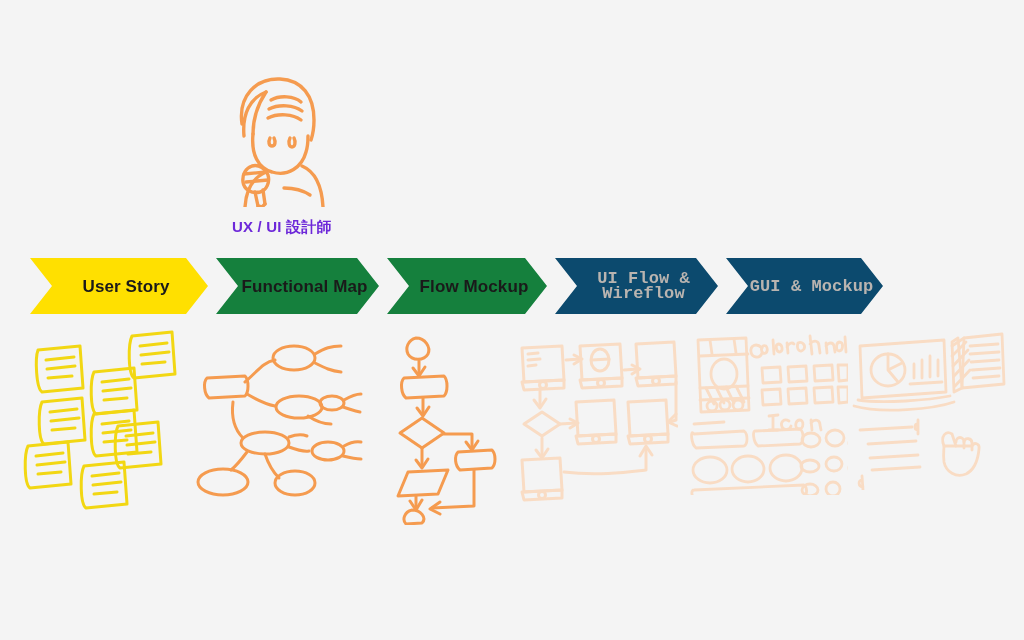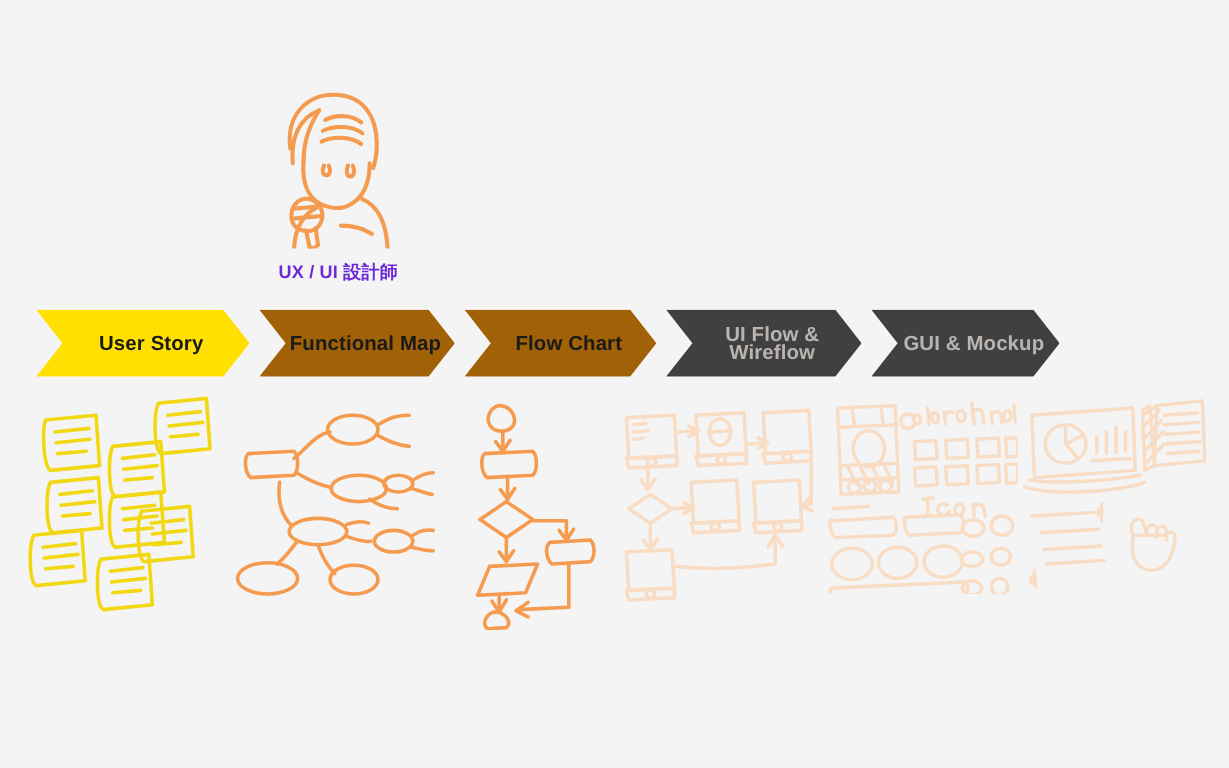--- a/index.html
+++ b/index.html
@@ -71,22 +71,22 @@
   }
   .stage-label {
     font-size: 17px;
     font-weight: bold;
     text-align: center;
     line-height: 15px;
     padding-left: 14px;
     letter-spacing: .1px;
   }
   .stage.s-active-1 { background: #FFE000; }
-  .stage.s-active-2 { background: #a16207; }
-  .stage.s-muted    { background: #404040; }
+  .stage.s-active-2 { background: #15803d; }
+  .stage.s-muted    { background: #0c4a6e; font-family: Liberation Mono, monospace; }
   .stage.s-active-1 .stage-label,
   .stage.s-active-2 .stage-label { color: #1A1A1A; }
   .stage.s-muted .stage-label    { color: #B9B4B0; }
 
   
   #stage-0 { width: 178px; }
   #stage-1 { width: 163px; }
   #stage-2 { width: 160px; }
   #stage-3 { width: 163px; }
   #stage-4 { width: 157px; }
@@ -156,21 +156,21 @@
 
   <div class="stage s-active-1" id="stage-0">
     <span class="stage-label">User Story</span>
   </div>
 
   <div class="stage s-active-2" id="stage-1">
     <span class="stage-label">Functional Map</span>
   </div>
 
   <div class="stage s-active-2" id="stage-2">
-    <span class="stage-label">Flow Chart</span>
+    <span class="stage-label">Flow Mockup</span>
   </div>
 
   <div class="stage s-muted" id="stage-3">
     <span class="stage-label" style="white-space:pre-line">UI Flow &amp;
 Wireflow</span>
   </div>
 
   <div class="stage s-muted" id="stage-4">
     <span class="stage-label">GUI &amp; Mockup</span>
   </div>

